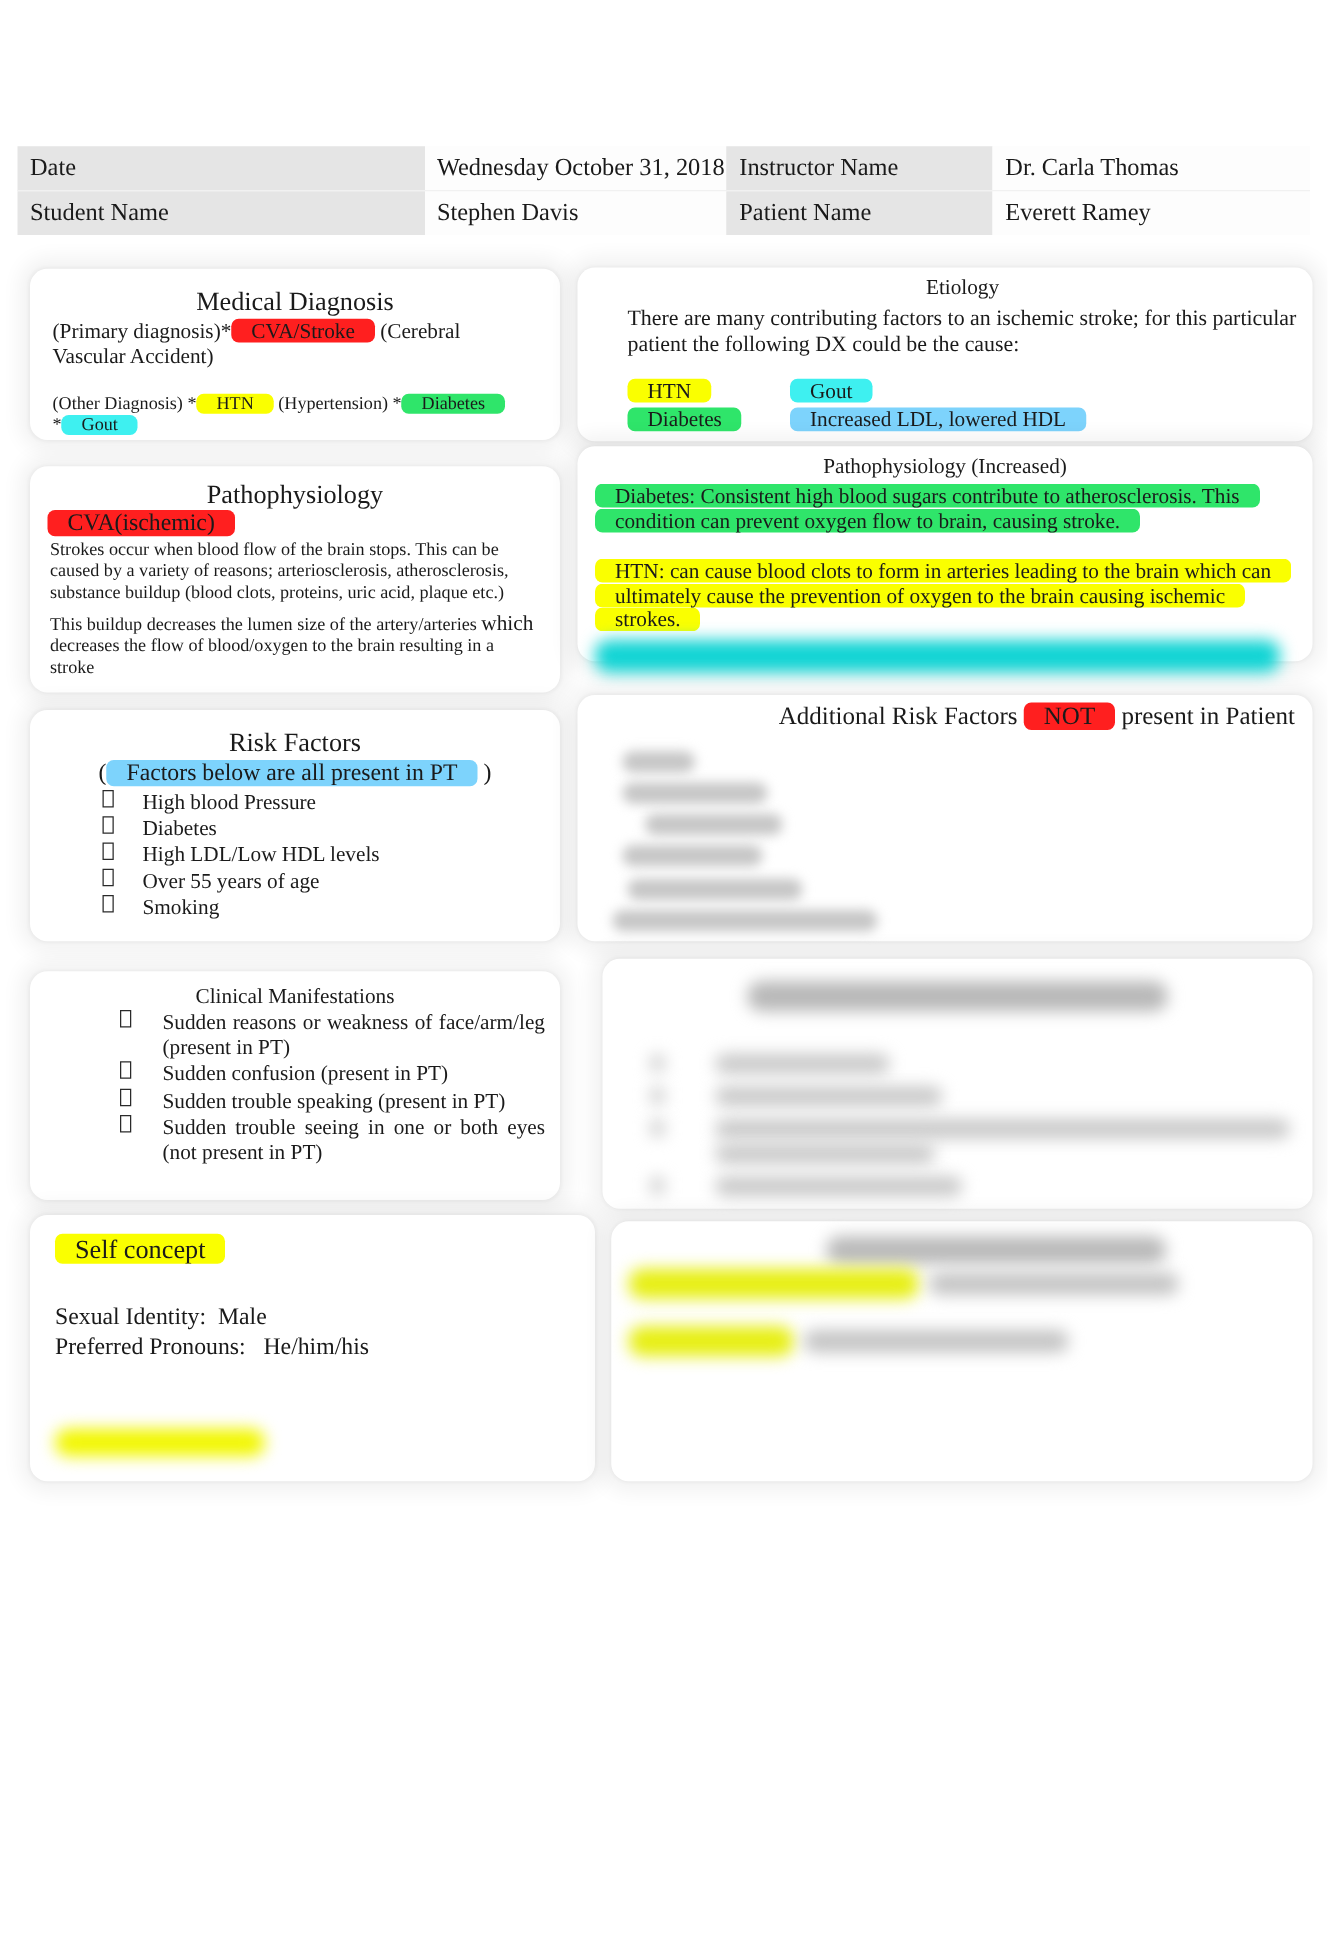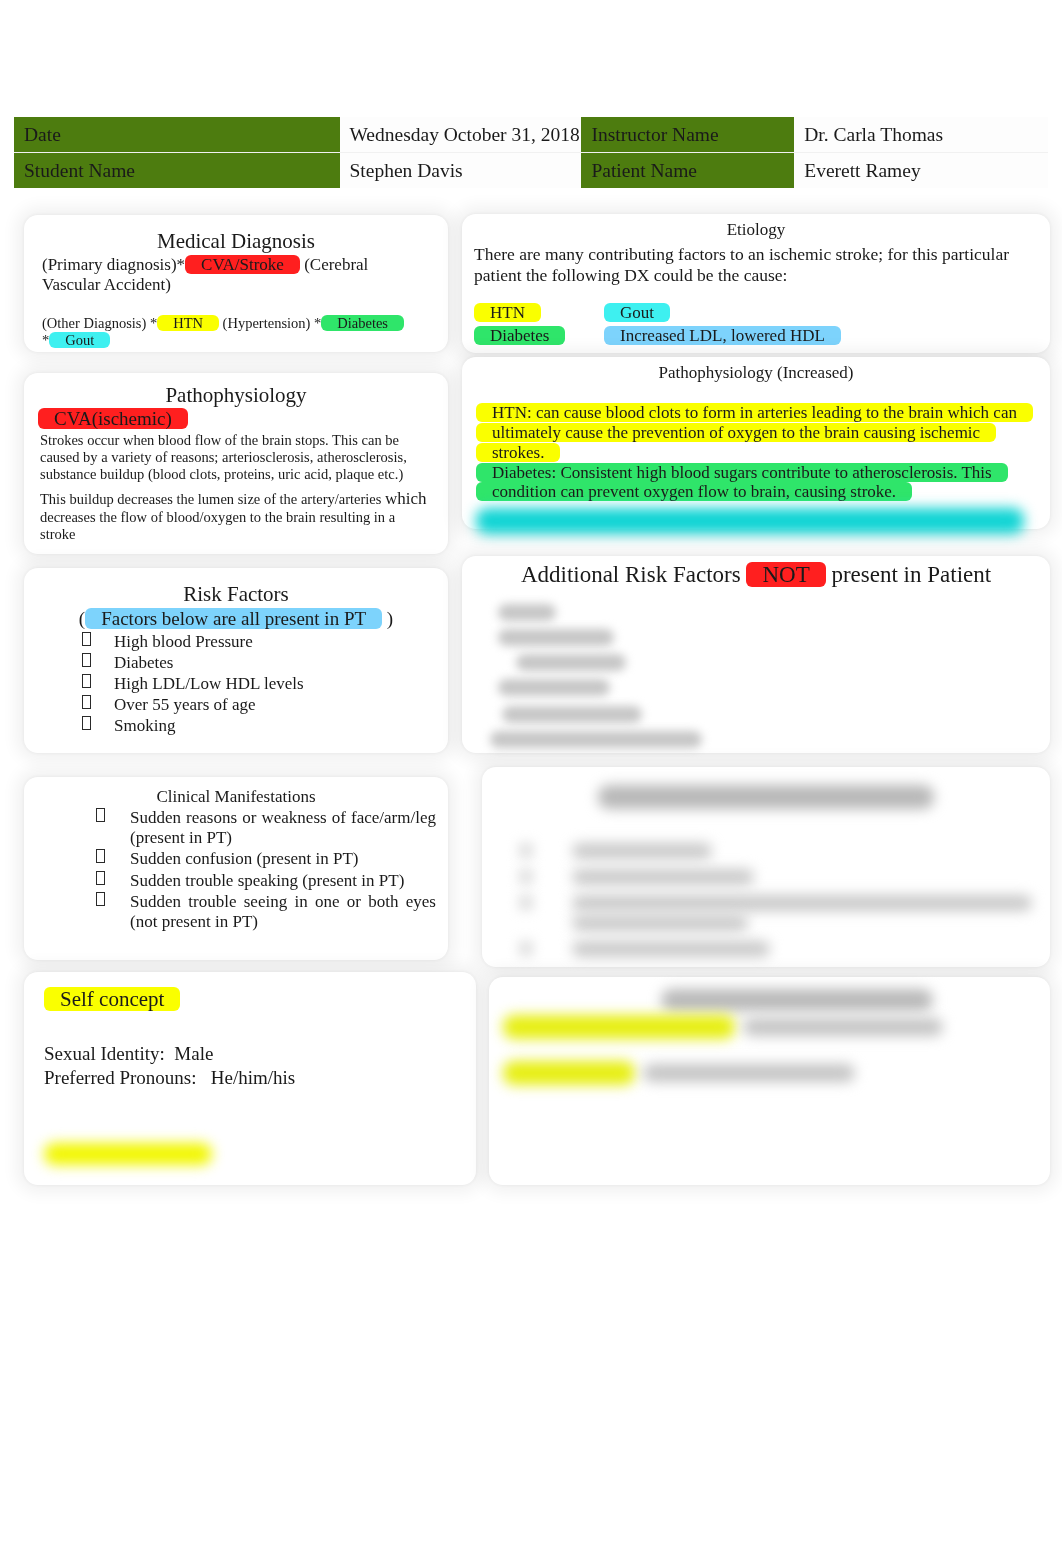--- a/index.html
+++ b/index.html
@@ -26,21 +26,21 @@
     filter: blur(0.35px);
   }
   .header-table td {
     height: 35px;
     vertical-align: middle;
     font-size: 19.5px;
     padding: 0 0 0 10px;
     border: none;
   }
   .hdr-label {
-    background: #4d7c0f;
+    background: #e5e5e5;
   }
   .hdr-value {
     background: #fdfdfd;
   }
   .hdr-row-sep td { border-bottom: 1px solid #f1f1f1; }
 
   
   .card {
     position: absolute;
     background: #ffffff;
@@ -162,21 +162,21 @@
     <p class="body-text" style="margin-top:2px;">
       <span>(Primary  diagnosis)*</span><span class="hl hl-red">CVA/Stroke</span><span>  (Cerebral Vascular Accident)</span>
     </p>
     <p class="body-text-sm" style="margin-top:20px;">
       <span>(Other  Diagnosis) *</span><span class="hl hl-yellow">HTN</span><span> (Hypertension) *</span><span class="hl hl-green">Diabetes</span><span> *</span><span class="hl hl-cyan">Gout</span>
     </p>
   </div>
 </div>
 
 <div class="card" id="card-etiology">
-  <div class="card-inner" style="padding:6px 12px;">
+  <div class="card-inner" style="padding:6px 12px;margin-left:28px;">
     <div class="title-small" style="font-size:17px;">Etiology</div>
     <p class="body-text" style="font-size:17.5px;line-height:1.2;">There are many contributing factors to an ischemic stroke; for this particular patient the following DX could be the cause:</p>
     <div style="display:flex; gap:0; margin-top:17px;">
       <div style="width:130px;">
         <p class="body-text" style="margin-bottom:3px;">
           <span class="hl hl-yellow">HTN</span>
         </p>
         <p class="body-text">
           <span class="hl hl-green">Diabetes</span>
         </p>
@@ -203,25 +203,25 @@
     <p class="body-text-sm" style="margin-top:6px;">
       <span>This buildup decreases the lumen size of the artery/arteries </span><span style="font-size:17px;">which</span>
     </p>
     <p class="body-text-sm">decreases the flow of blood/oxygen to the brain resulting in a stroke</p>
   </div>
 </div>
 
 <div class="card" id="card-patho-cont">
   <div class="card-inner" style="padding:6px 14px;">
     <div class="title-small">Pathophysiology (Increased)</div>
+    <p class="body-text">
+      <span class="hl hl-green">Diabetes:  Consistent high blood sugars contribute to atherosclerosis.  This condition can prevent oxygen flow to brain, causing stroke.</span>
+    </p>
     <p class="body-text" style="margin-top:20px;">
       <span class="hl hl-yellow">HTN: can cause blood clots to form in arteries leading to the brain which can ultimately cause the prevention of oxygen to the brain causing ischemic strokes.</span>
-    </p>
-    <p class="body-text">
-      <span class="hl hl-green">Diabetes:  Consistent high blood sugars contribute to atherosclerosis.  This condition can prevent oxygen flow to brain, causing stroke.</span>
     </p>
     <div class="redacted blur-full" style="margin-top:6px;width:548px;height:26px;background:#10d4d4;"></div>
   </div>
 </div>
 
 <div class="card" id="card-risk">
   <div class="card-inner" style="padding:14px 12px;">
     <div class="title-center">Risk Factors</div>
     <p style="font-size:19px;line-height:1.15;text-align:center;margin:0 0 2px 0;">
       <span>(</span><span class="hl hl-magenta">Factors below are all present in PT</span><span> )</span>
@@ -231,21 +231,21 @@
       <li><span class="bullet"></span><span>Diabetes</span></li>
       <li><span class="bullet"></span><span>High LDL/Low HDL levels</span></li>
       <li><span class="bullet"></span><span>Over 55 years of age</span></li>
       <li><span class="bullet"></span><span>Smoking</span></li>
     </ul>
   </div>
 </div>
 
 <div class="card" id="card-addl-risk">
   <div class="card-inner" style="padding:6px 14px;">
-    <div style="text-align:center;font-size:23px;line-height:1.15;">
+    <div style="text-align:right;font-size:20px;line-height:1.15;">
       <span>Additional Risk Factors  </span><span class="hl hl-red">NOT</span><span> present in Patient</span>
     </div>
     <div style="margin-top:16px;">
       <div class="redacted blur-hard" style="margin:0 0 8px 22px;width:58px;height:17px;background:#c6c6c6;"></div>
       <div class="redacted blur-hard" style="margin:0 0 8px 22px;width:116px;height:17px;background:#c6c6c6;"></div>
       <div class="redacted blur-hard" style="margin:0 0 8px 40px;width:110px;height:17px;background:#c6c6c6;"></div>
       <div class="redacted blur-hard" style="margin:0 0 10px 22px;width:112px;height:17px;background:#c6c6c6;"></div>
       <div class="redacted blur-hard" style="margin:0 0 8px 26px;width:140px;height:17px;background:#c6c6c6;"></div>
       <div class="redacted blur-hard" style="margin:0 0 0 14px;width:212px;height:17px;background:#c6c6c6;"></div>
     </div>

